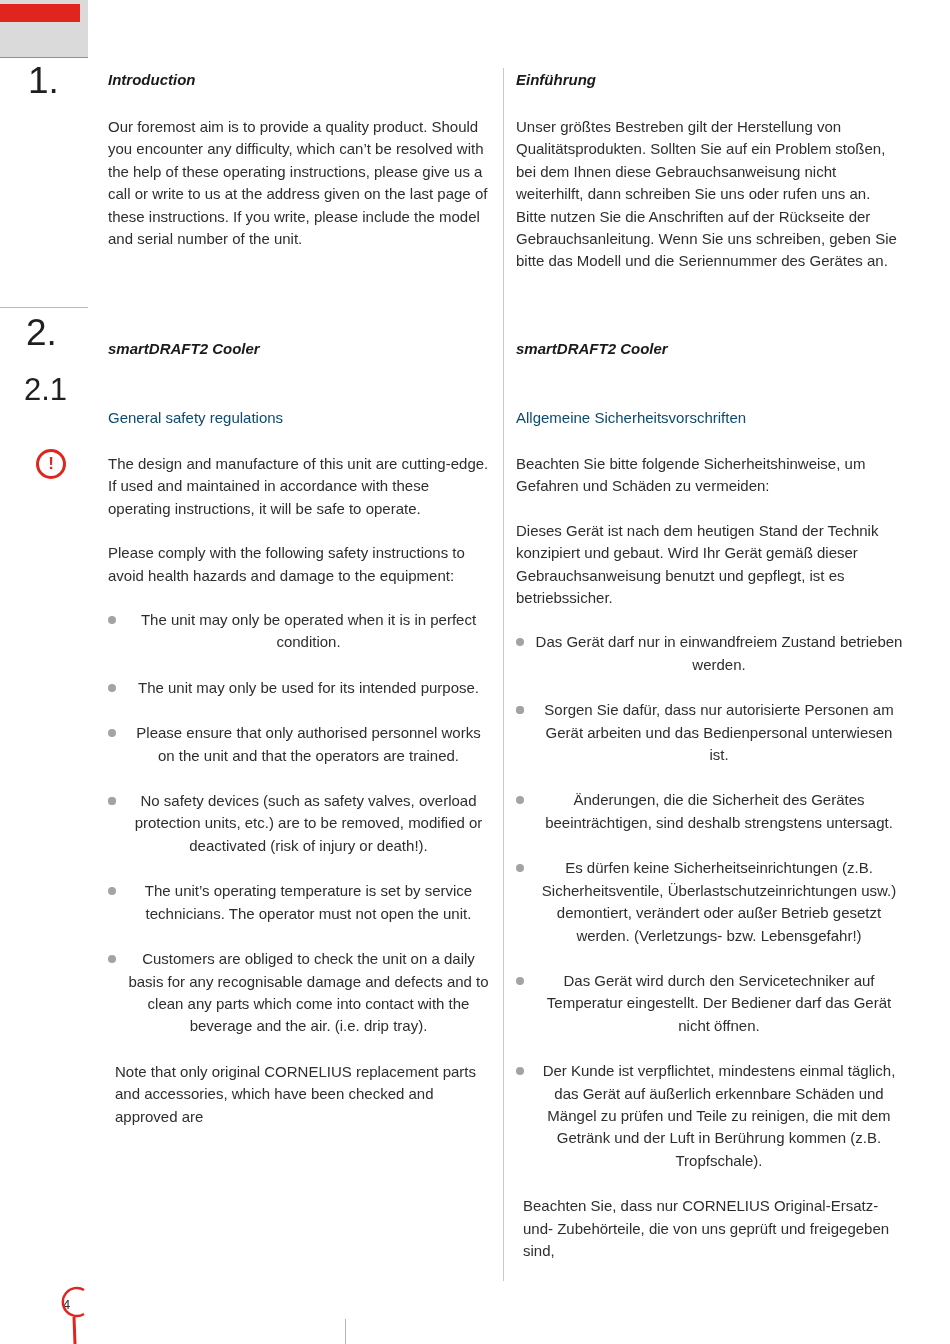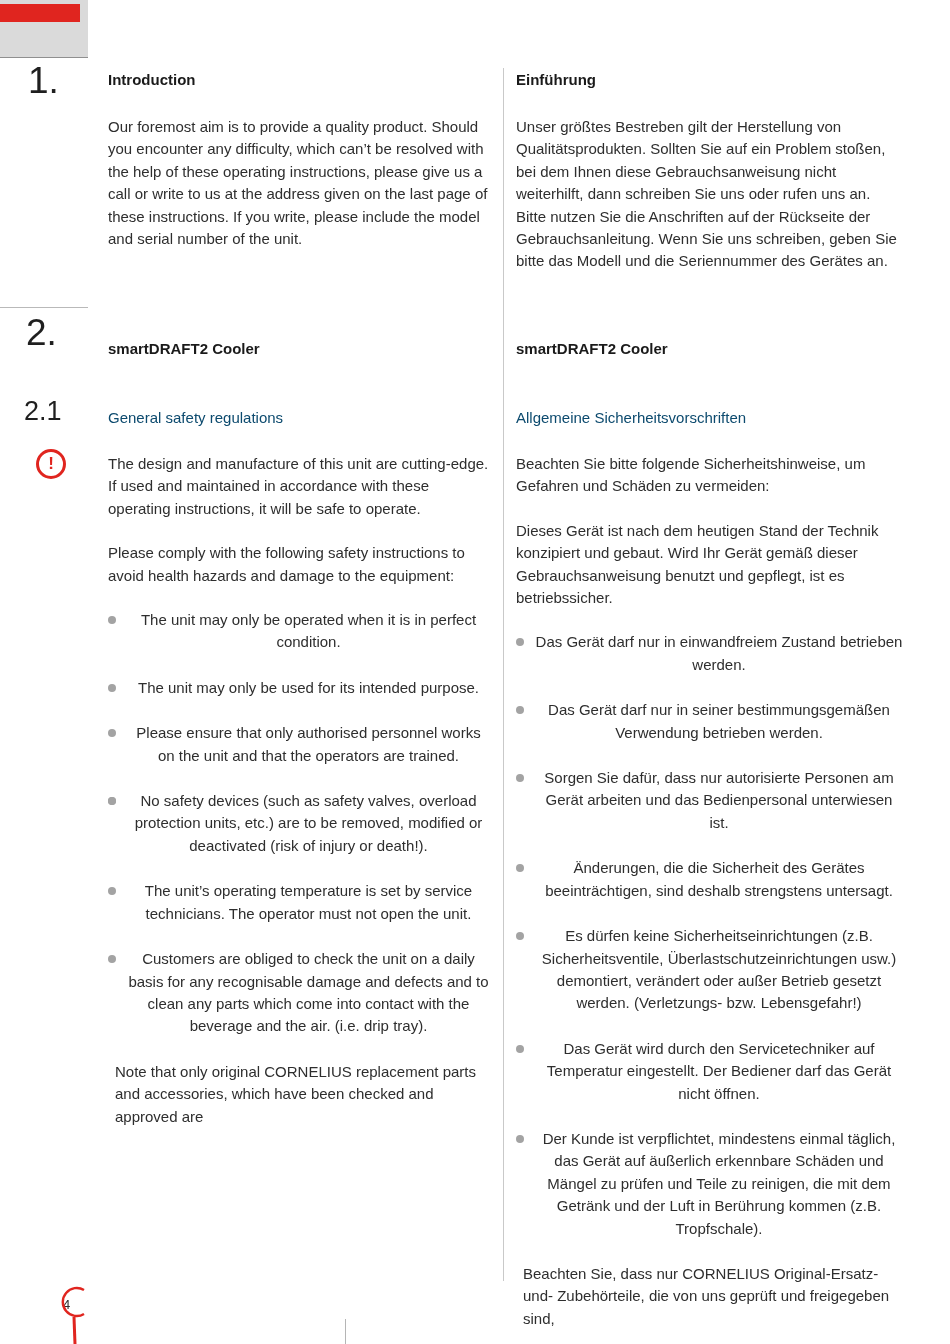--- a/index.html
+++ b/index.html
@@ -10,35 +10,35 @@
   }
   .abs { position:absolute; }
 
   
   .rail-gray { left:0; top:0; width:88px; height:57px; background:#dadada; border-bottom:1px solid #8f8f8f; }
   .rail-red  { left:0; top:4px; width:80px; height:18px; background:#e0251f; }
   .rail-line2 { left:0; top:307px; width:88px; height:1px; background:#b9b9b9; }
   .secnum { color:#1f1f1f; font-weight:400; }
   .num1 { left:28px; top:60px;  font-size:37px; }
   .num2 { left:26px; top:312px; font-size:37px; }
-  .num21 { left:24px; top:396px; font-size:27px; }
+  .num21 { left:24px; top:372px; font-size:31px; }
   .warning {
     left:36px; top:449px; width:24px; height:24px;
     border:3px solid #e0251f; border-radius:50%;
     color:#e0251f; font-weight:bold; font-size:17px;
     text-align:center; line-height:24px;
   }
 
   
   .vdivider { left:503px; top:68px; width:1px; height:1213px; background:#c9c9c9; }
 
   
   .colEN { left:108px; top:0; width:383px; height:1344px; }
   .colDE { left:516px; top:0; width:388px; height:1344px; }
-  .col h3 { position:absolute; margin:0; font-size:15px; font-weight:bold; color:#1a1a1a; }
+  .col h3 { position:absolute; margin:0; font-size:15px; font-weight:bold; color:#1a1a1a;font-style:italic; }
   .intro-head  { top:71px; }
   .cooler-head { top:340px; }
   .safety-head { position:absolute; top:409px; font-size:15px; font-weight:normal; color:#0c4a6e; }
   .intro-para  { position:absolute; top:116px; width:100%; }
   .body-block  { position:absolute; top:453px; width:100%; }
   .txt, .intro-para { font-size:15px; line-height:22.4px; }
   .body-block p { margin:0 0 22px 0; }
   .body-block p.closing { margin:7px; }
   ul.bullets { list-style:none; margin:0; padding:0; }
   ul.bullets li { position:relative; padding-left:18px; margin-bottom:23px;text-align:center; }
@@ -89,21 +89,21 @@
 <div class="abs col colDE">
   <h3 class="intro-head">Einführung</h3>
   <div class="intro-para">Unser größtes Bestreben gilt der Herstellung von Qualitätsprodukten. Sollten Sie auf ein Problem stoßen, bei dem Ihnen diese Gebrauchsanweisung nicht weiterhilft, dann schreiben Sie uns oder rufen uns an. Bitte nutzen Sie die Anschriften auf der Rückseite der Gebrauchsanleitung. Wenn Sie uns schreiben, geben Sie bitte das Modell und die Seriennummer des Gerätes an.</div>
   <h3 class="cooler-head">smartDRAFT2 Cooler</h3>
   <div class="safety-head">Allgemeine Sicherheitsvorschriften</div>
   <div class="body-block txt">
     <p>Beachten Sie bitte folgende Sicherheitshinweise, um Gefahren und Schäden zu vermeiden:</p>
     <p>Dieses Gerät ist nach dem heutigen Stand der Technik konzipiert und gebaut. Wird Ihr Gerät gemäß dieser Gebrauchsanweisung benutzt und gepflegt, ist es betriebssicher.</p>
     <ul class="bullets">
       <li><span class="dot"></span><span>Das Gerät darf nur in einwandfreiem Zustand betrieben werden.</span></li>
-      <li><span class="dot"></span><span>Das Gerät darf nur in seiner bestimmungsgemäßen Verwendung betrieben werden.</span></li>
+      <li><span class="dot"></span></li>
       <li><span class="dot"></span><span>Sorgen Sie dafür, dass nur autorisierte Personen am Gerät arbeiten und das Bedienpersonal unterwiesen ist.</span></li>
       <li><span class="dot"></span><span>Änderungen, die die Sicherheit des Gerätes beeinträchtigen, sind deshalb strengstens untersagt.</span></li>
       <li><span class="dot"></span><span>Es dürfen keine Sicherheitseinrichtungen (z.B. Sicherheitsventile, Überlastschutzeinrichtungen usw.) demontiert, verändert oder außer Betrieb gesetzt werden.  (Verletzungs- bzw. Lebensgefahr!)</span></li>
       <li><span class="dot"></span><span>Das Gerät wird durch den Servicetechniker auf Temperatur eingestellt. Der Bediener darf das Gerät nicht öffnen.</span></li>
       <li><span class="dot"></span><span>Der Kunde ist verpflichtet, mindestens einmal täglich, das Gerät auf äußerlich erkennbare Schäden und Mängel zu prüfen und Teile zu reinigen, die mit dem  Getränk und der Luft in Berührung kommen (z.B. Tropfschale).</span></li>
     </ul>
     <p class="closing">Beachten Sie, dass nur CORNELIUS Original-Ersatz- und- Zubehörteile, die von uns geprüft und freigegeben sind,</p>
   </div>
 </div>
 

